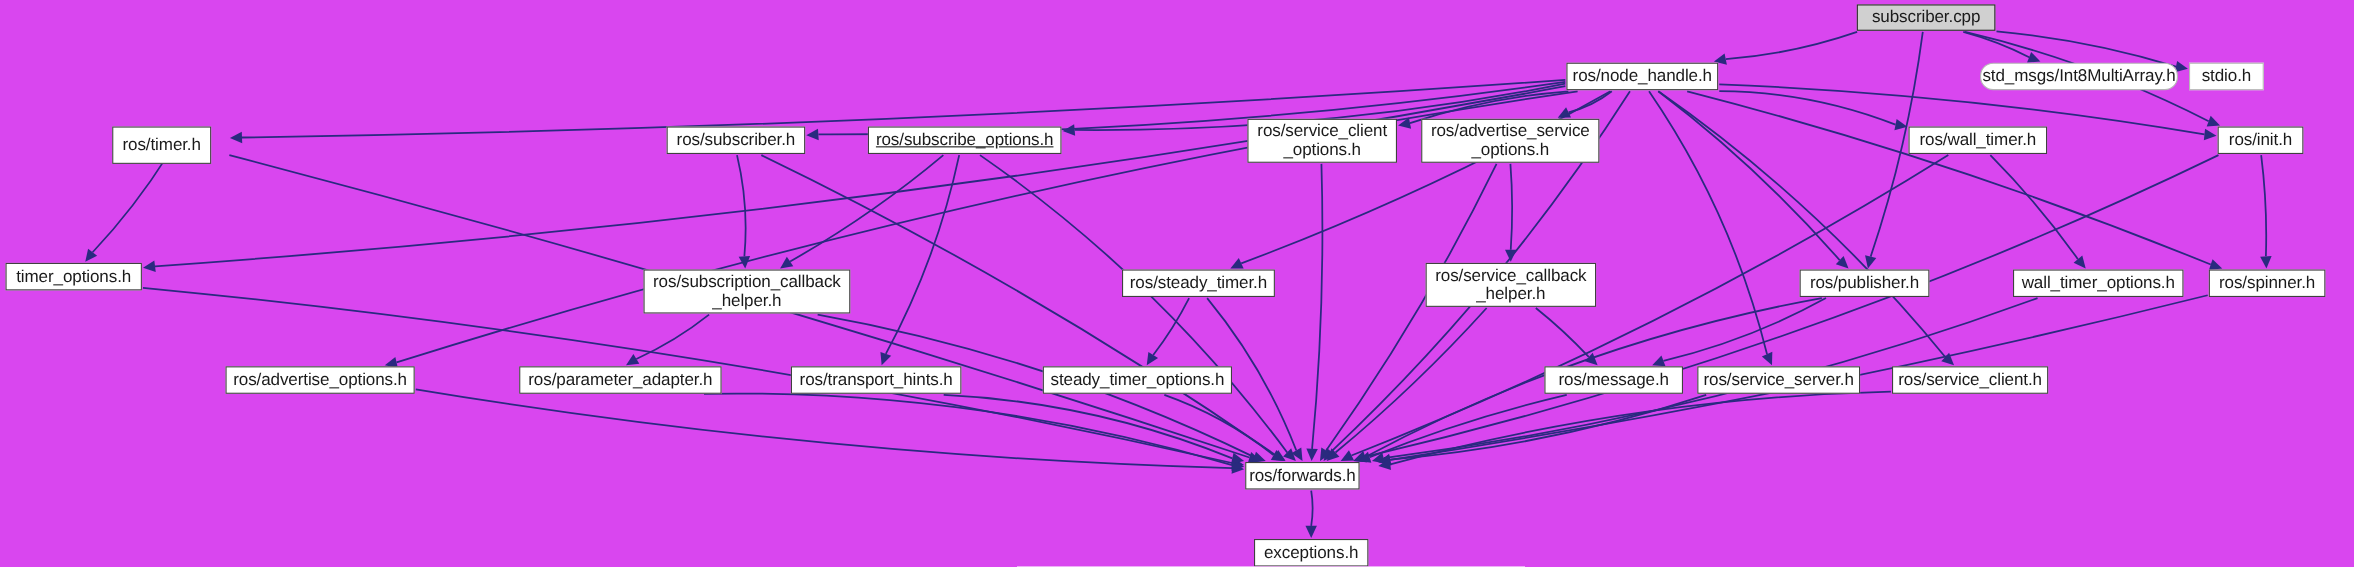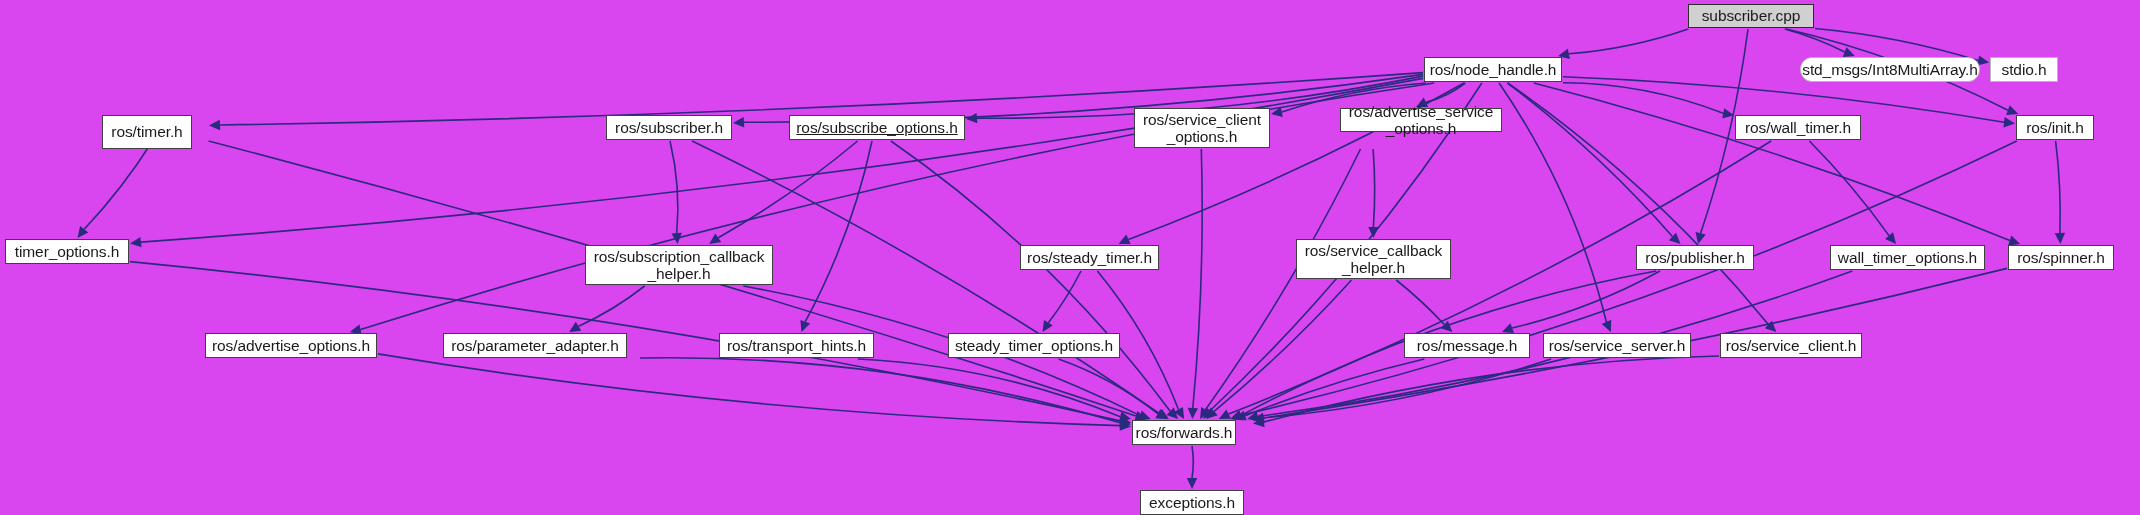--- a/index.html
+++ b/index.html
@@ -169,35 +169,35 @@
   <div id="nodes-layer">
       <div class="gnode root" style="left: 1688px; top: 4px; width: 126px; height: 24px;">subscriber.cpp</div>
       <div class="gnode" style="left: 1424px; top: 57px; width: 138px; height: 25px;">ros/node_handle.h</div>
       <div class="gnode faint" style="left: 1800px; top: 57px; width: 180px; height: 25px; border-radius: 12px;">std_msgs/Int8MultiArray.h</div>
       <div class="gnode faint" style="left: 1990px; top: 57px; width: 68px; height: 25px;">stdio.h</div>
       <div class="gnode" style="left: 102px; top: 115px; width: 90px; height: 34px;">ros/timer.h</div>
       <div class="gnode" style="left: 606px; top: 115px; width: 126px; height: 25px;">ros/subscriber.h</div>
       <div class="gnode" style="left: 789px; top: 115px; width: 176px; height: 25px; text-decoration: underline;">ros/subscribe_options.h</div>
       <div class="gnode" style="left: 1134px; top: 108px; width: 136px; height: 40px;">ros/service_client
 _options.h</div>
-      <div class="gnode" style="left: 1292px; top: 108px; width: 162px; height: 24px; margin-left: 48px;">ros/advertise_service
+      <div class="gnode" style="left: 1292px; top: 108px; width: 162px; height: 40px;">ros/advertise_service
 _options.h</div>
       <div class="gnode" style="left: 1735px; top: 115px; width: 126px; height: 25px;">ros/wall_timer.h</div>
       <div class="gnode" style="left: 2016px; top: 115px; width: 78px; height: 25px;">ros/init.h</div>
       <div class="gnode" style="left: 5px; top: 239px; width: 124px; height: 25px;">timer_options.h</div>
       <div class="gnode" style="left: 585px; top: 245px; width: 188px; height: 40px;">ros/subscription_callback
 _helper.h</div>
       <div class="gnode" style="left: 1020px; top: 245px; width: 139px; height: 25px;">ros/steady_timer.h</div>
       <div class="gnode" style="left: 1296px; top: 239px; width: 155px; height: 40px;">ros/service_callback
 _helper.h</div>
       <div class="gnode" style="left: 1636px; top: 245px; width: 118px; height: 25px;">ros/publisher.h</div>
       <div class="gnode" style="left: 1830px; top: 245px; width: 155px; height: 25px;">wall_timer_options.h</div>
       <div class="gnode" style="left: 2008px; top: 245px; width: 106px; height: 25px;">ros/spinner.h</div>
       <div class="gnode" style="left: 205px; top: 333px; width: 172px; height: 25px;">ros/advertise_options.h</div>
-      <div class="gnode" style="left: 443px; top: 333px; width: 184px; height: 25px;">ros/parameter_adapter.h</div>
+      <div class="gnode" style="left: 472px; top: 333px; width: 184px; height: 25px;">ros/parameter_adapter.h</div>
       <div class="gnode" style="left: 719px; top: 333px; width: 155px; height: 25px;">ros/transport_hints.h</div>
       <div class="gnode" style="left: 948px; top: 333px; width: 172px; height: 25px;">steady_timer_options.h</div>
       <div class="gnode" style="left: 1404px; top: 333px; width: 126px; height: 25px;">ros/message.h</div>
       <div class="gnode" style="left: 1543px; top: 333px; width: 148px; height: 25px;">ros/service_server.h</div>
       <div class="gnode" style="left: 1720px; top: 333px; width: 142px; height: 25px;">ros/service_client.h</div>
       <div class="gnode" style="left: 1132px; top: 420px; width: 104px; height: 25px;">ros/forwards.h</div>
       <div class="gnode" style="left: 1140px; top: 490px; width: 104px; height: 25px;">exceptions.h</div>
     </div>
 </div>
 

